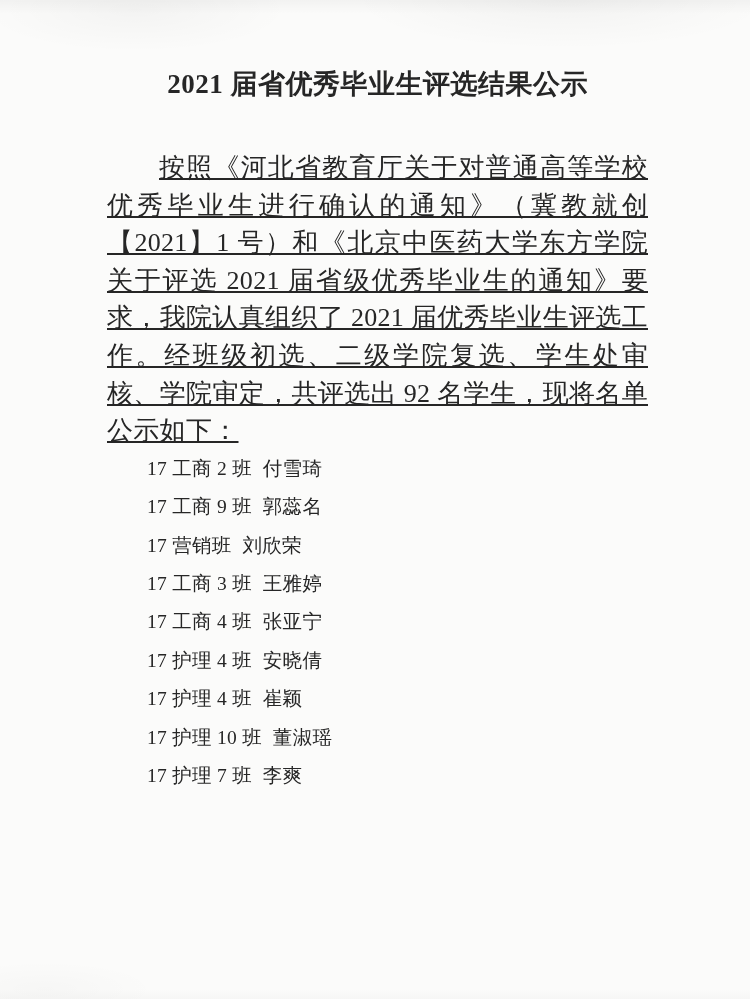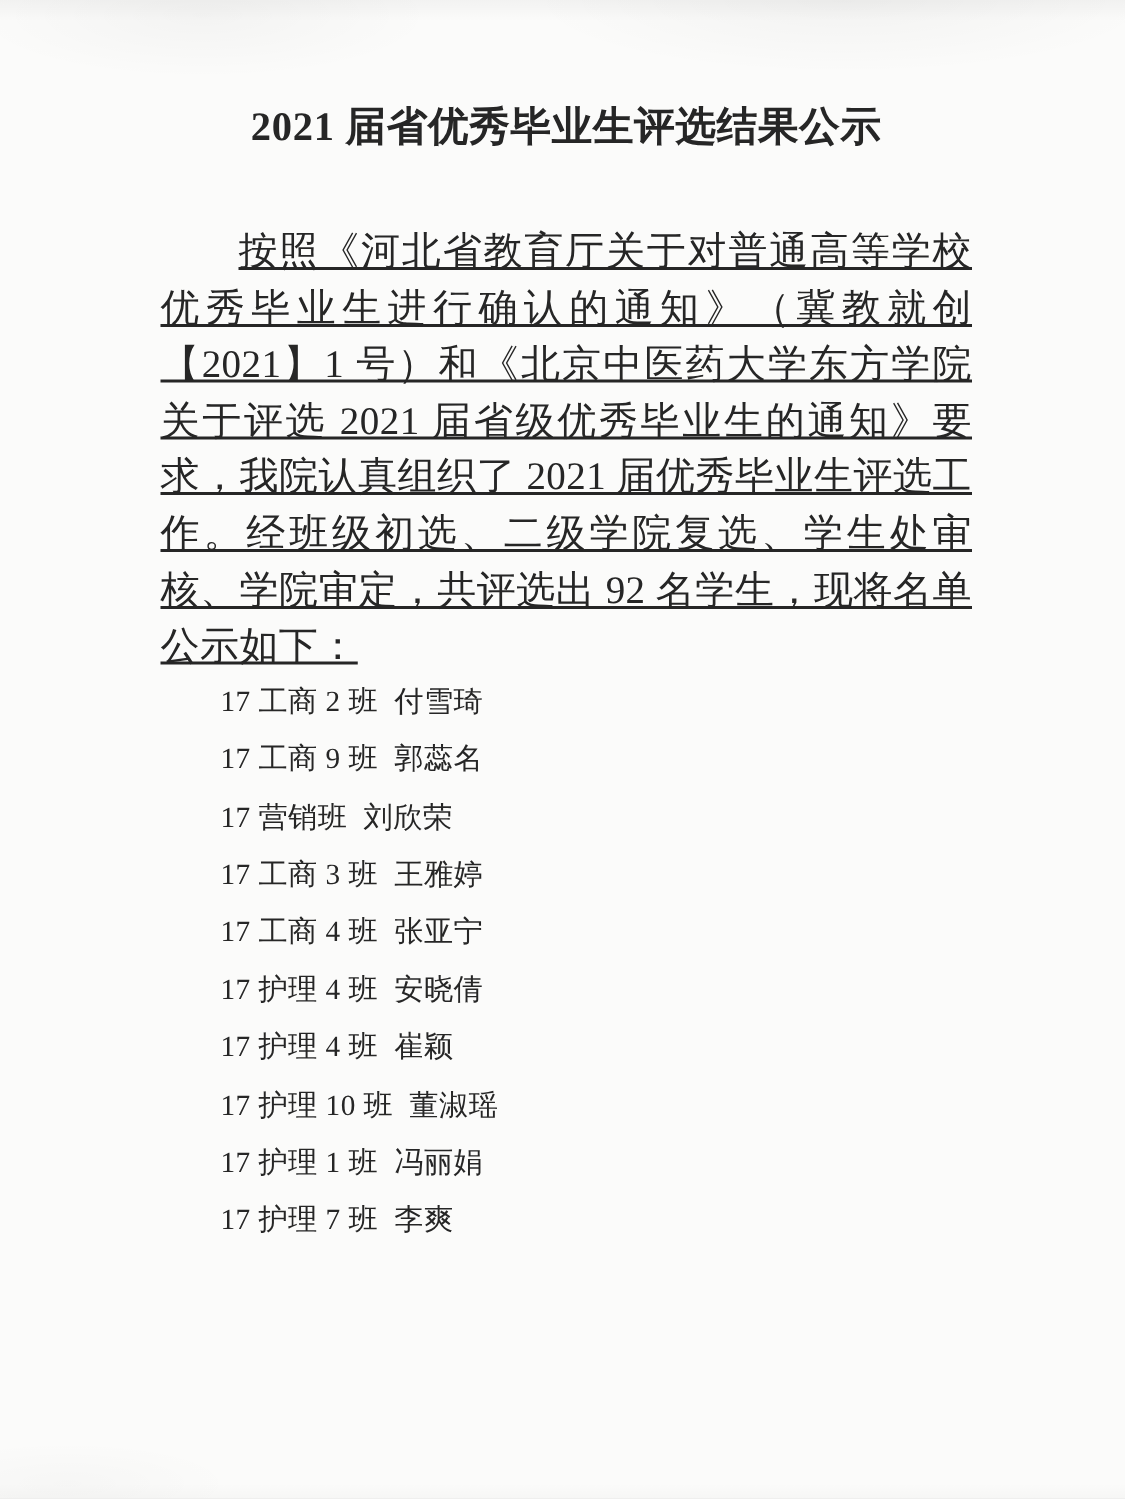--- a/index.html
+++ b/index.html
@@ -100,20 +100,17 @@
     <div class="student-row">
       <span class="student-class">17 护理 4 班</span><span class="student-name">安晓倩</span>
     </div>
     <div class="student-row">
       <span class="student-class">17 护理 4 班</span><span class="student-name">崔颖</span>
     </div>
     <div class="student-row">
       <span class="student-class">17 护理 10 班</span><span class="student-name">董淑瑶</span>
     </div>
     <div class="student-row">
-      <span class="student-class">17 护理 1 班</span><span class="student-name">冯丽娟</span>
-    </div>
-    <div class="student-row">
       <span class="student-class">17 护理 7 班</span><span class="student-name">李爽</span>
     </div>
 
   </div>
 </div>
 
 </body></html>

